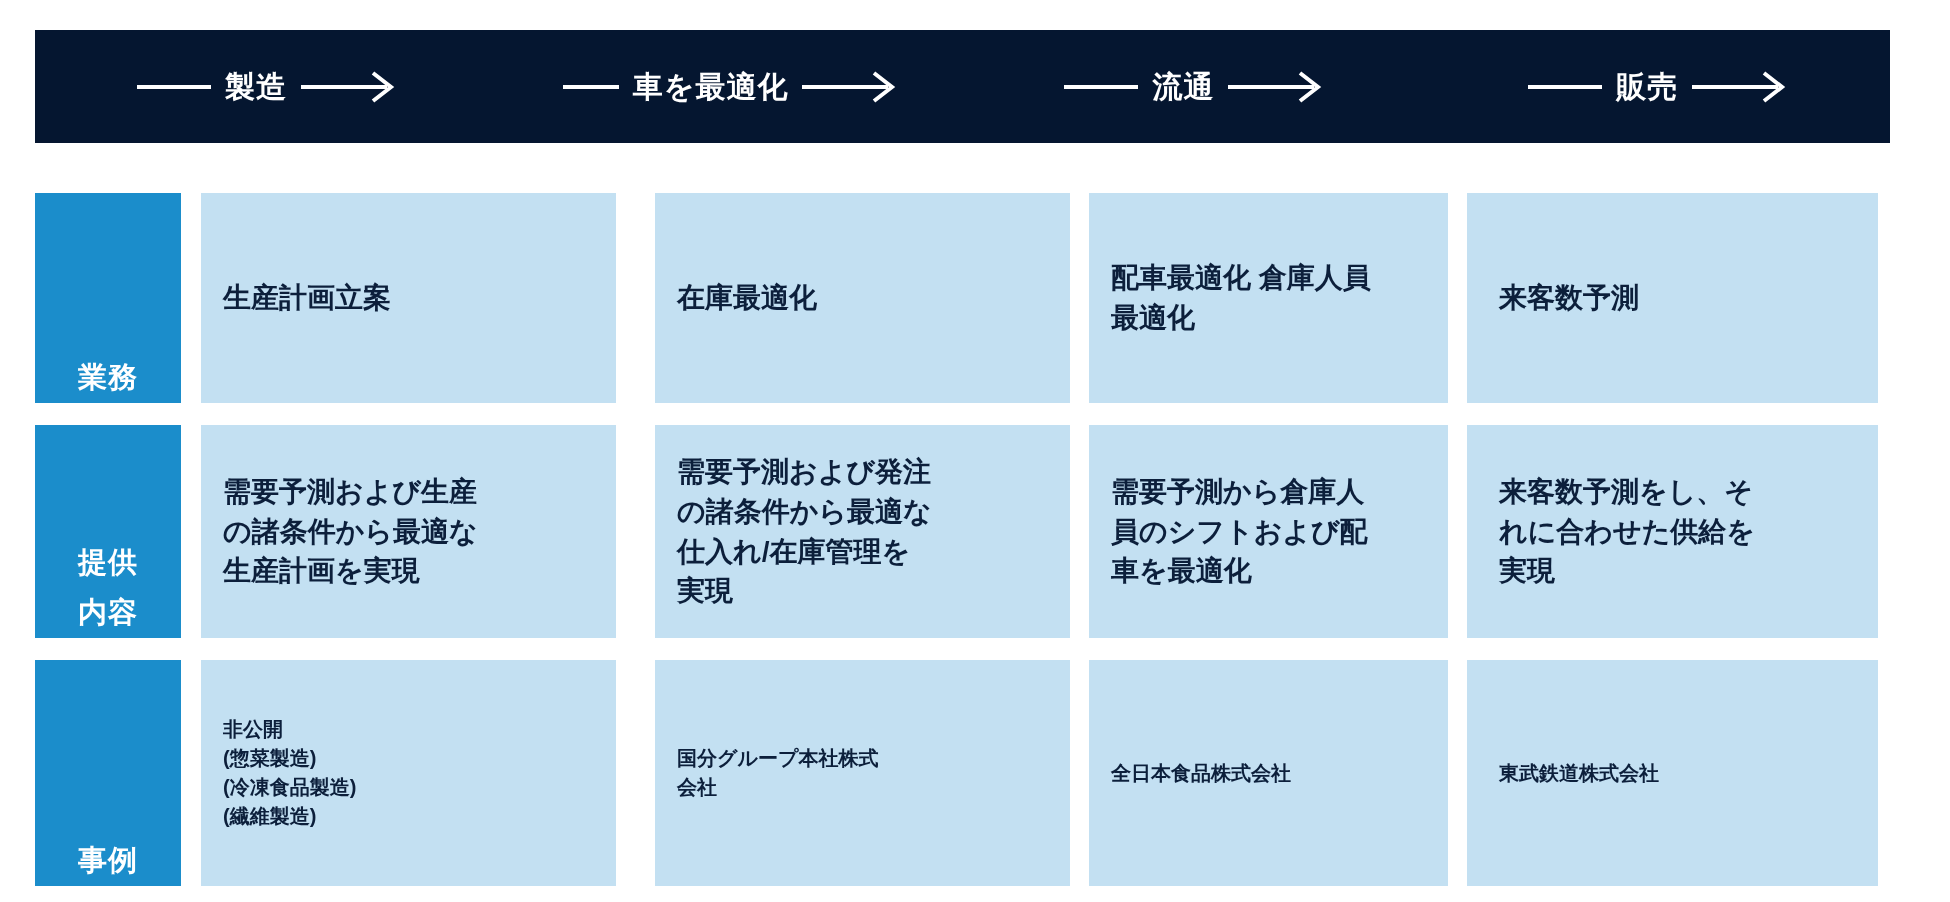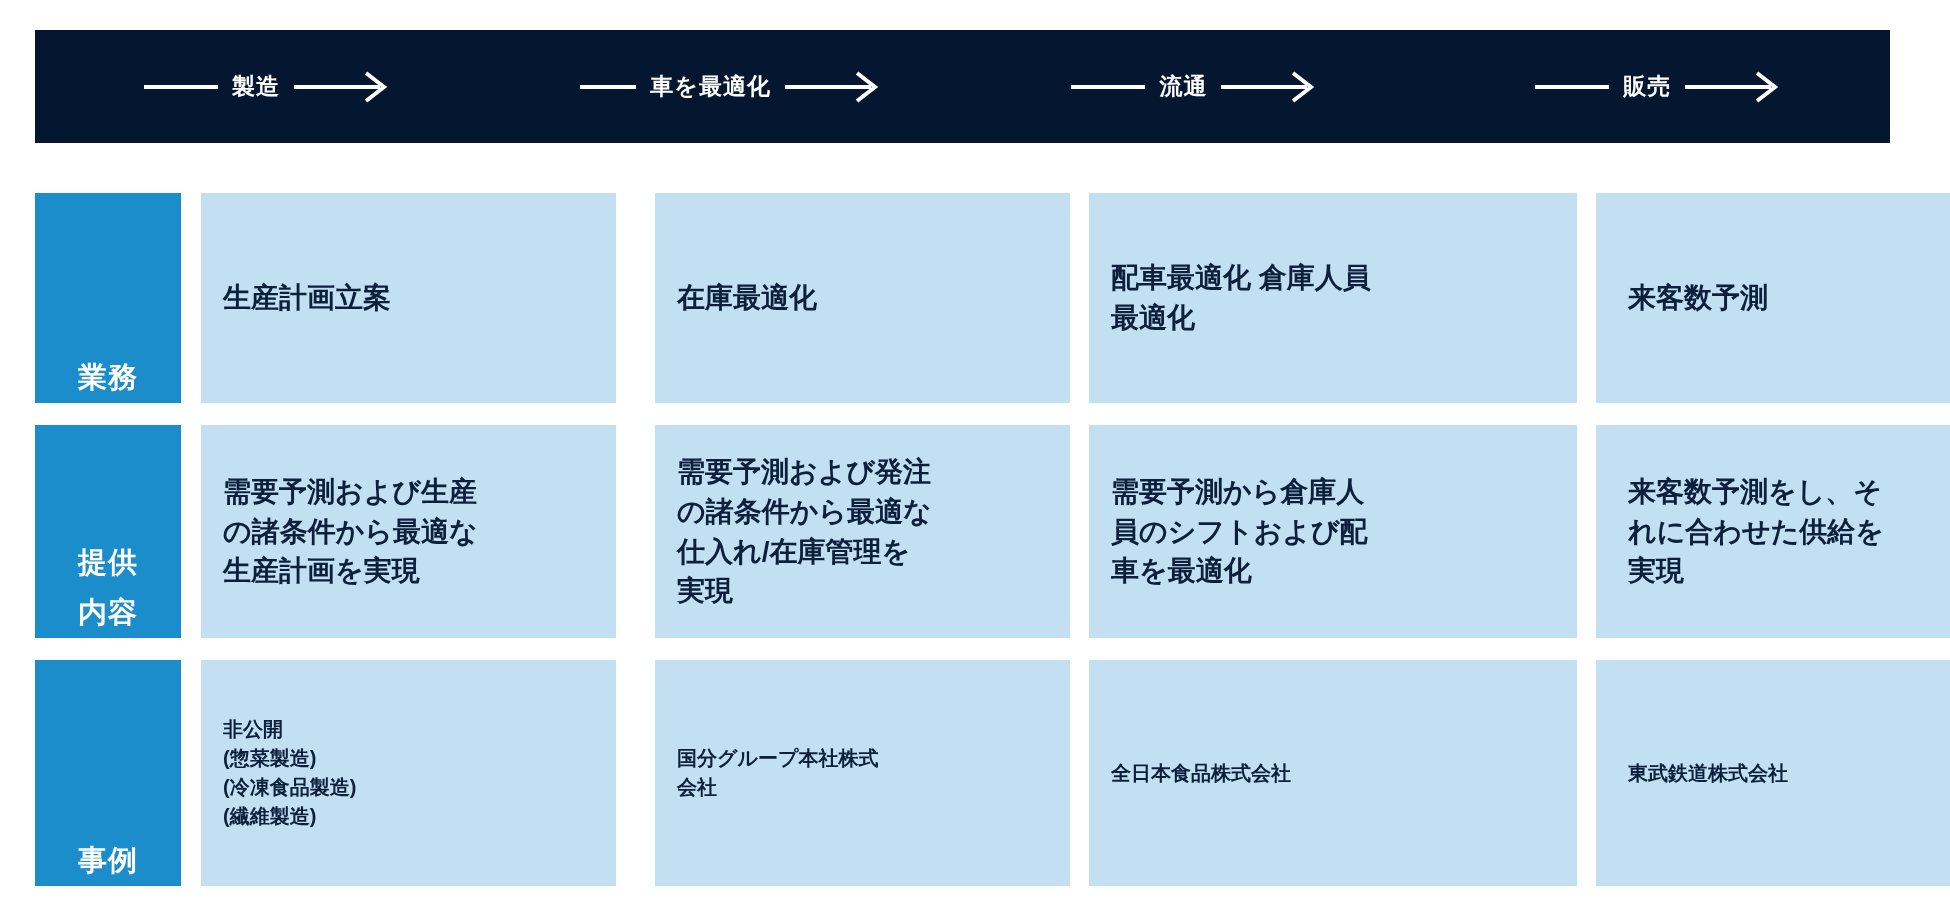--- a/index.html
+++ b/index.html
@@ -42,21 +42,21 @@
   }
   .flow-line {
     display: block;
     width: 74px;
     height: 4px;
     background: #ffffff;
     flex: none;
   }
   .flow-line.short { width: 56px; }
   .flow-label {
-    font-size: 23px;
+    font-size: 30px;
     font-weight: 700;
     letter-spacing: 1px;
     white-space: nowrap;
     line-height: 1;
   }
   .flow-arrow {
     display: flex;
     align-items: center;
     flex: none;
   }
@@ -106,21 +106,21 @@
     color: #0C1F3B;
     display: flex;
     align-items: center;
     padding: 0 22px;
     box-sizing: border-box;
     flex: none;
   }
   
   .cell.c1 { width: 415px; margin-right: 19px; }
   .cell.c2 { width: 415px; margin-right: 19px; margin-left: 20px; }
-  .cell.c3 { width: 488px; margin-right: 19px; }
+  .cell.c3 { width: 359px; margin-right: 19px; }
   .cell.c4 { width: 411px; padding-left: 32px; }
 
   .cell-text {
     font-size: 28px;
     font-weight: 700;
     line-height: 1.42;
     white-space: pre-line;
   }
   .row-r3 .cell-text {
     font-size: 20px;

